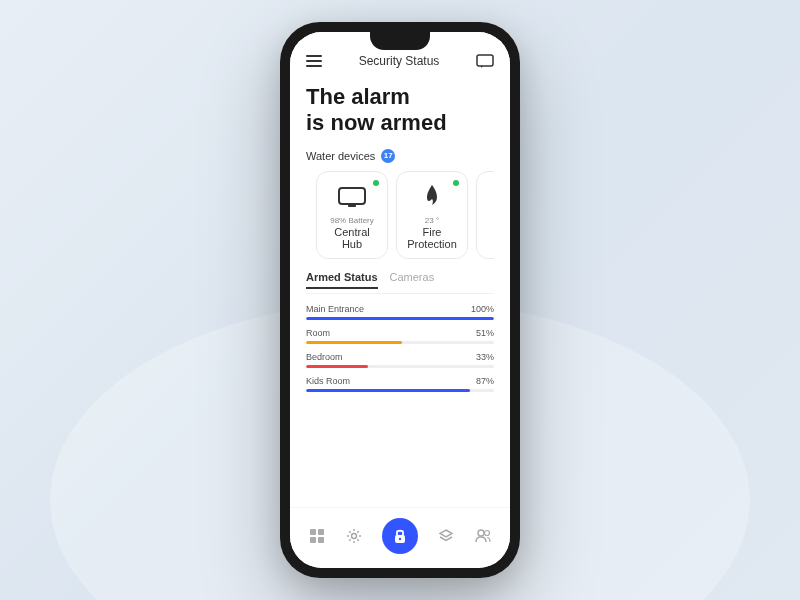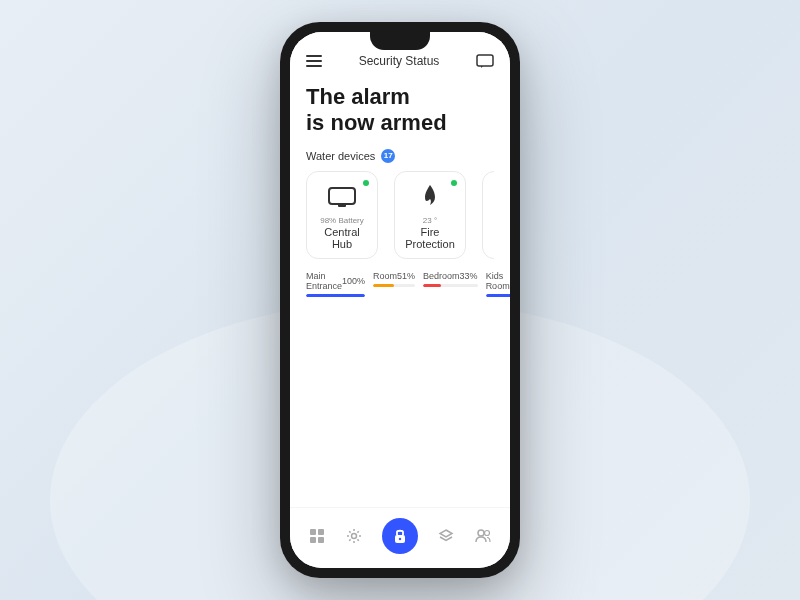--- a/index.html
+++ b/index.html
@@ -138,22 +138,23 @@
       width: 14px;
       height: 14px;
       border-radius: 50%;
       display: flex;
       align-items: center;
       justify-content: center;
     }
 
     .devices-scroll {
       display: flex;
-      gap: 16px;
+      gap: 8px;
       overflow: hidden;
+      margin-left: 10px;
     }
 
     .device-card {
       min-width: 72px;
       background: #fff;
       border: 1px solid #e8e8e8;
       border-radius: 12px;
       padding: 8px;
       display: flex;
       flex-direction: column;
@@ -218,21 +219,21 @@
       border-bottom: 2px solid #333;
     }
 
     .status-tab.inactive {
       color: #aaa;
       font-weight: 400;
     }
 
     .status-grid {
       display: grid;
-      grid-template-columns: 1fr 1fr 1fr 1fr;
+      grid-template-columns: 1fr;
       gap: 8px;
     }
 
     .status-item {
       display: flex;
       flex-direction: column;
       gap: 3px;
     }
 
     .status-item-header {
@@ -369,20 +370,24 @@
               </svg>
             </div>
             <div class="device-stat">14% H</div>
             <div class="device-name">Water</div>
           </div>
 
         </div>
       </div>
 
       <div class="status-section">
+        <div class="status-tabs">
+          <div class="status-tab active">Armed Status</div>
+          <div class="status-tab inactive">Cameras</div>
+        </div>
 
         <div class="status-grid">
 
           <div class="status-item">
             <div class="status-item-header">
               <span class="status-item-name">Main Entrance</span>
               <span class="status-item-pct">100%</span>
             </div>
             <div class="progress-bar">
               <div class="progress-fill" style="width:100%; background:#3355ff;"></div>

